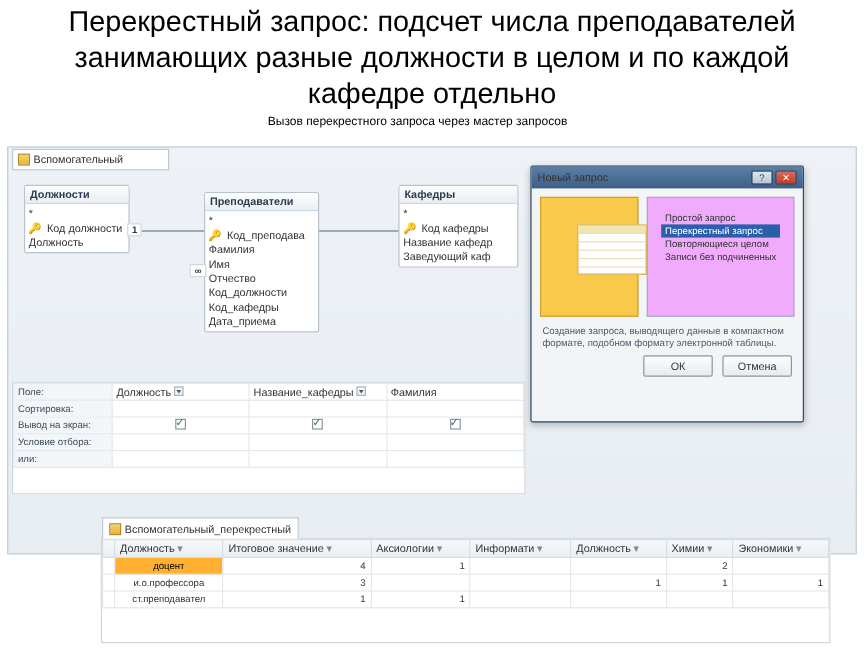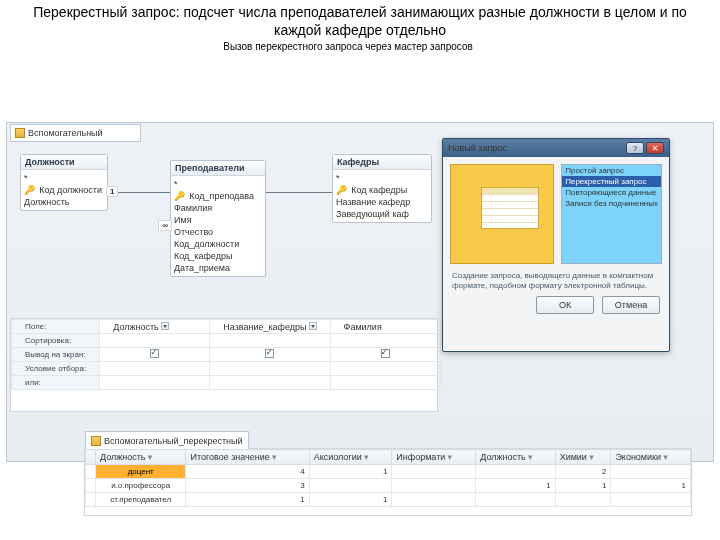--- a/index.html
+++ b/index.html
@@ -1,53 +1,53 @@
 <!DOCTYPE html>
 <html><head>
 <meta charset="utf-8">
 <style>
 *{box-sizing:border-box;margin:0;padding:0;font-family:Tahoma,Arial,sans-serif;font-size:9px;color:#333}
 body{width:720px;height:540px;background:#fff;position:relative;overflow:hidden}
-.title{text-align:center;font-size:14px;font-weight:400;color:#000;padding:4px 32px 2px;line-height:1.25}
+.title{text-align:center;font-size:24px;font-weight:400;color:#000;padding:4px 32px 2px;line-height:1.25}
 .subtitle{text-align:center;font-size:10px;color:#000;padding:0 24px 4px 0}
 .bg{position:absolute;left:6px;top:122px;width:708px;height:340px;background:linear-gradient(#eef2f6,#e8edf2);border:1px solid #bcc8d4}
 .wintab{position:absolute;left:10px;top:124px;width:131px;height:18px;background:#fff;border:1px solid #bcc8d4;display:flex;align-items:center;padding:0 4px;gap:3px}
 .wintab .ic{width:10px;height:10px;background:linear-gradient(#f9d26a,#e6b33a);border:1px solid #b58a20}
 .card{position:absolute;background:#fff;border:1px solid #b9c3cd;border-radius:2px}
 .card .hd{background:linear-gradient(#fdfdfd,#e9eef3);border-bottom:1px solid #cfd7df;padding:2px 4px;font-weight:bold;color:#2a3b4d}
 .card .bd{padding:2px 0}
 .row{display:flex;align-items:center;gap:4px;padding:1px 3px;white-space:nowrap}
 .key{color:#c5a200;font-size:9px}
 .conn{position:absolute;height:1px;background:#6a7a8a}
 .conn .lbl{position:absolute;background:#fff;border:1px solid #cfd7df;font-size:8px;padding:0 3px;font-weight:bold}
 .designgrid{position:absolute;left:10px;top:318px;width:428px;height:94px;background:#fff;border:1px solid #cfd7df}
 .designgrid table{width:100%;border-collapse:collapse}
-.designgrid td{border:1px solid #e4e8ec;padding:1px 13px;height:14px;font-size:8px;white-space:nowrap;overflow:hidden}
+.designgrid td{border:1px solid #e4e8ec;padding:1px 3px;height:14px;font-size:8px;white-space:nowrap;overflow:hidden}
 .designgrid td.lbl{width:82px;background:#f3f6f9;color:#3a4a5a}
 .designgrid td.cell{min-width:110px}
 .chk{display:inline-block;width:9px;height:9px;border:1px solid #8a96a2;background:#fff;position:relative}
 .chk.on::after{content:"✓";position:absolute;left:-1px;top:-3px;font-size:9px;color:#2a6b2a}
 .dlg{position:absolute;left:442px;top:138px;width:228px;height:214px;background:#f3f4f5;border:1px solid #2c4a6e;border-radius:2px;box-shadow:0 2px 6px rgba(0,0,0,.25)}
 .dlg .ttl{background:linear-gradient(#5d7fa6,#3c5f87);color:#fff;font-size:9px;padding:3px 5px;display:flex;justify-content:space-between;align-items:center}
 .dlg .winbtns{display:flex;gap:2px}
 .dlg .winbtn{width:18px;height:12px;border:1px solid #2c4a6e;border-radius:2px;display:flex;align-items:center;justify-content:center;font-size:8px;color:#fff}
 .dlg .winbtn.cl{background:linear-gradient(#e06a5a,#c43a28)}
 .dlg .winbtn.mn{background:linear-gradient(#dfe6ed,#b9c6d3);color:#2c4a6e}
 .dlg .body{display:flex;padding:7px;gap:7px}
 .preview{width:112px;height:100px;background:#f9c94a;border:1px solid #caa12e;position:relative}
 .preview .tbl{position:absolute;left:30px;top:22px;width:58px;height:42px;background:#fff;border:1px solid #d1a83a}
 .preview .tbl div{height:7px;border-bottom:1px solid #eadfb5}
 .preview .tbl .h{background:#f0e4b0}
-.list{flex:1;border:1px solid #9cb0c4;background:#7dd3fc;padding:0;display:flex;flex-direction:column}
+.list{flex:1;border:1px solid #9cb0c4;background:#f0abfc;padding:11px;display:flex;flex-direction:column}
 .list .it{padding:1px 3px;font-size:8px;white-space:nowrap}
 .list .it.sel{background:#2b5fab;color:#fff}
 .dlg .desc{padding:0 9px 6px 9px;font-size:8px;color:#4a5a6a;line-height:1.2}
 .dlg .btns{display:flex;justify-content:flex-end;gap:8px;padding:0 9px 8px 0}
 .dlg .btn{width:58px;height:18px;border:1px solid #8a96a2;background:linear-gradient(#fdfdfd,#e6ebf0);border-radius:2px;display:flex;align-items:center;justify-content:center;font-size:9px}
-.resgrid{position:absolute;left:84px;top:448px;width:608px;height:68px;background:#fff;border:1px solid #cfd7df}
+.resgrid{position:absolute;left:84px;top:448px;width:608px;height:88px;background:#fff;border:1px solid #cfd7df}
 .resgrid .tab{position:absolute;left:0;top:-18px;height:18px;background:#fff;border:1px solid #bcc8d4;border-bottom:none;display:flex;align-items:center;gap:3px;padding:0 5px}
 .resgrid table{width:100%;border-collapse:collapse}
 .resgrid th{background:linear-gradient(#f6f8fa,#e9eef3);border:1px solid #d6dde4;font-size:8px;font-weight:normal;color:#2a4a7a;padding:2px 4px;text-align:left;white-space:nowrap}
 .resgrid td{border:1px solid #e4e8ec;font-size:8px;padding:1px 4px;height:14px;text-align:right}
 .resgrid td.l{text-align:center}
 .resgrid td.cur{background:#ffb030;color:#000}
 .dd{display:inline-block;width:8px;height:8px;border:1px solid #aab4be;background:linear-gradient(#fdfdfd,#e6ebf0);position:relative;margin-left:2px}
 .dd::after{content:"";position:absolute;left:1px;top:2px;border-left:2px solid transparent;border-right:2px solid transparent;border-top:3px solid #4a5a6a}
 </style>
 </head>
@@ -185,21 +185,21 @@
           <div class="h"></div>
           <div></div>
           <div></div>
           <div></div>
           <div></div>
         </div>
     </div>
     <div class="list">
       <div class="it">Простой запрос</div>
       <div class="it sel">Перекрестный запрос</div>
-      <div class="it">Повторяющиеся данные</div>
+      <div class="it">Повторяющиеся целом</div>
       <div class="it">Записи без подчиненных</div>
     </div>
   </div>
   <div class="desc">Создание запроса, выводящего данные в компактном формате, подобном формату электронной таблицы.</div>
   <div class="btns">
     <div class="btn">ОК</div>
     <div class="btn">Отмена</div>
   </div>
 </div>
 

